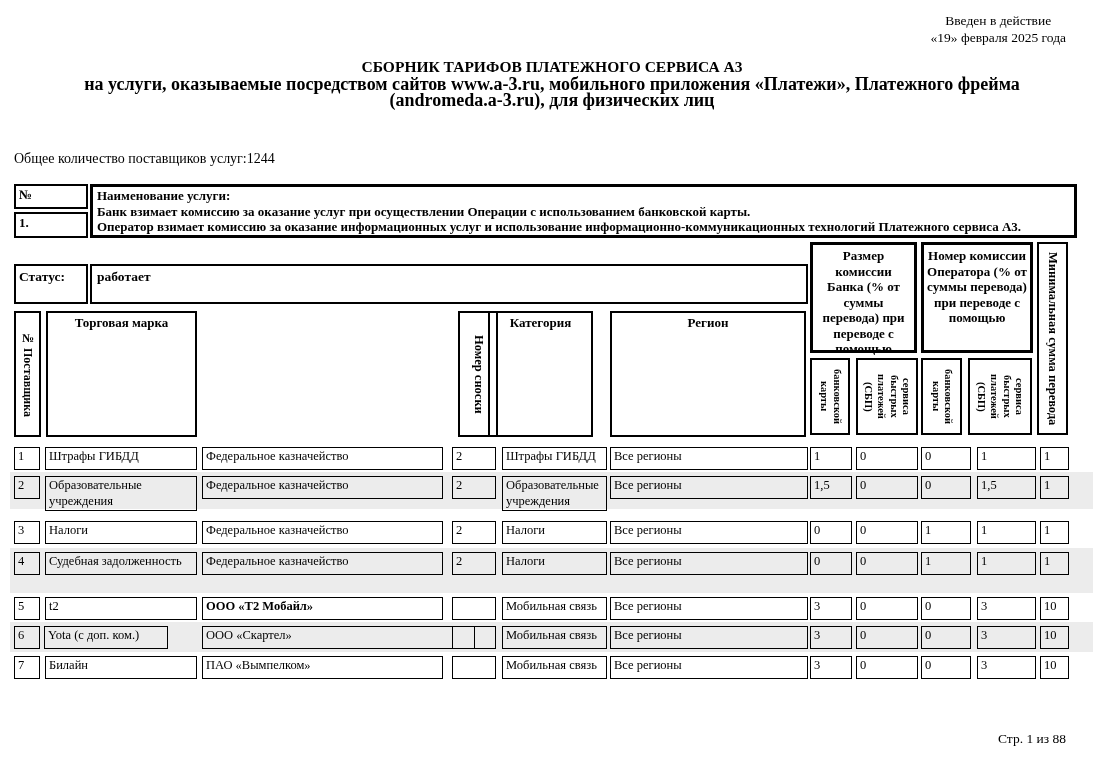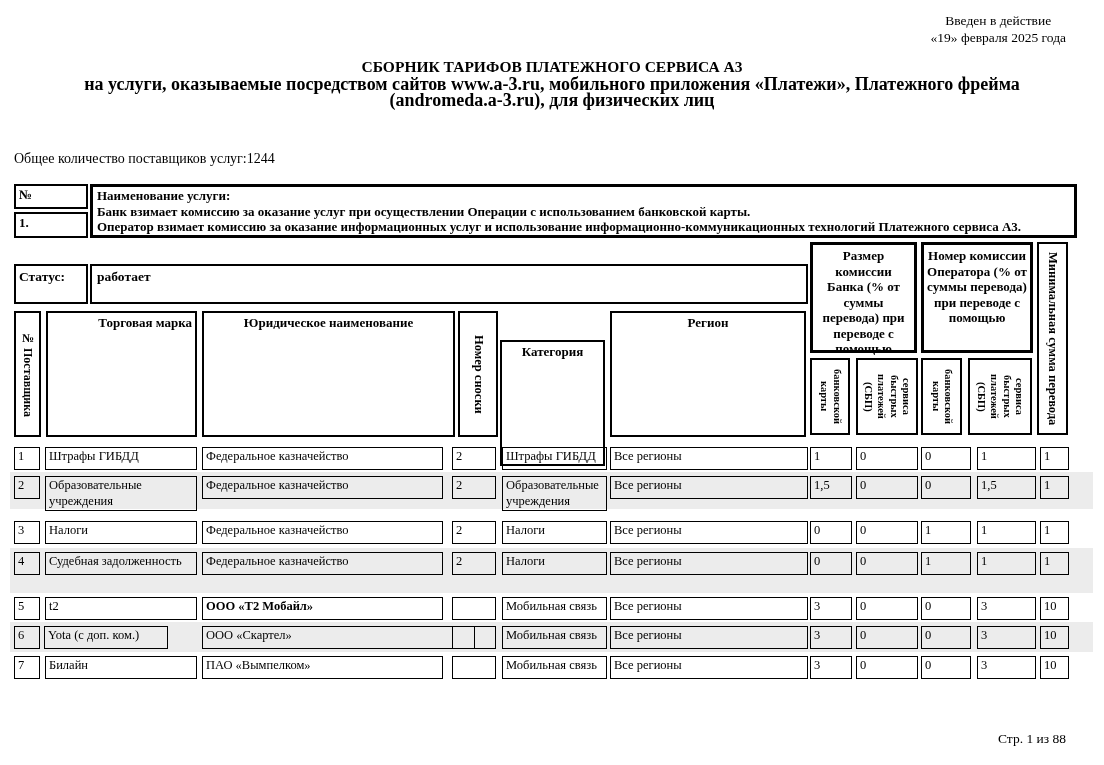--- a/index.html
+++ b/index.html
@@ -63,26 +63,25 @@
     <div class="note-line">Банк взимает комиссию за оказание услуг при осуществлении Операции с использованием банковской карты.</div>
     <div class="note-line">Оператор взимает комиссию за оказание информационных услуг и использование информационно-коммуникационных технологий Платежного сервиса А3.</div>
   </div>
 
   <div class="box med bold" style="left:14px; top:264px; width:74px; height:40px; font-size:13.5px; padding-top:3px;">Статус:</div>
   <div class="box med bold" style="left:90px; top:264px; width:718px; height:40px; font-size:13.5px; padding-top:3px; padding-left:5px;">работает</div>
 
   <div class="box med vcell" style="left:14px; top:311px; width:27px; height:126px;">
     <span class="vtext bold" style="font-size:12px;">№ Поставщика</span>
   </div>
-  <div class="box med hdr-top" style="left:46px; top:311px; width:151px; height:126px;text-align:right;">Торговая марка</div>
-  <div class="box med hdr-top" style="left:202px; top:311px; width:253px; height:126px;">Юридическое наименование</div>
+  <div class="box med hdr-top" style="left:46px; top:311px; width:151px; height:126px;">Торговая марка</div>
   <div class="box med vcell" style="left:458px; top:311px; width:40px; height:126px;">
     <span class="vtext bold" style="font-size:12.5px;">Номер сноски</span>
   </div>
-  <div class="box med hdr-top" style="left:500px; top:311px; width:105px; height:126px;margin-top:29px;">Категория</div>
+  <div class="box med hdr-top" style="left:488px; top:311px; width:105px; height:126px;">Категория</div>
   <div class="box med hdr-top" style="left:610px; top:311px; width:196px; height:126px;">Регион</div>
 
   <div class="box thick grp-hdr" style="left:810px; top:242px; width:107px; height:111px;">Размер комиссии Банка (% от суммы перевода) при переводе с помощью</div>
   <div class="box thick grp-hdr" style="left:921px; top:242px; width:112px; height:111px;">Номер комиссии Оператора  (% от суммы перевода) при переводе с помощью</div>
 
   <div class="box med vcell" style="left:810px; top:358px; width:40px; height:77px;">
     <span class="vtext bold" style="font-size:10.5px; line-height:1.2;">банковской карты</span>
   </div>
   <div class="box med vcell" style="left:856px; top:358px; width:62px; height:77px;">
     <span class="vtext bold" style="font-size:10.5px; line-height:1.2;">сервиса быстрых платежей (СБП)</span>

